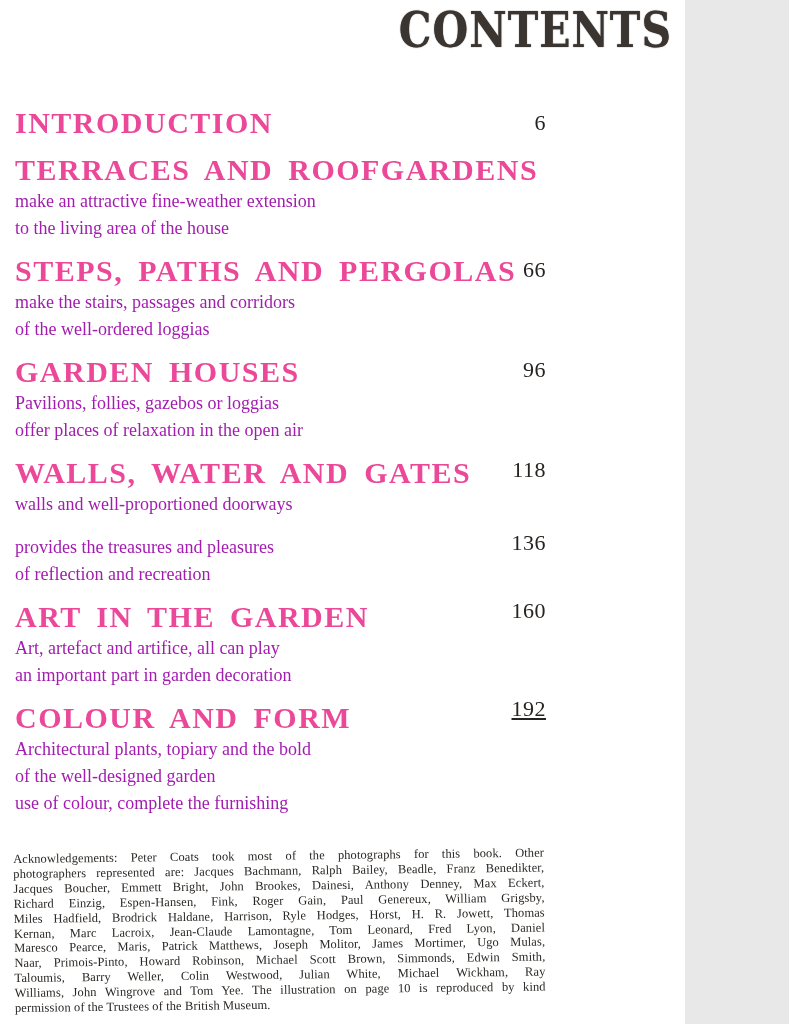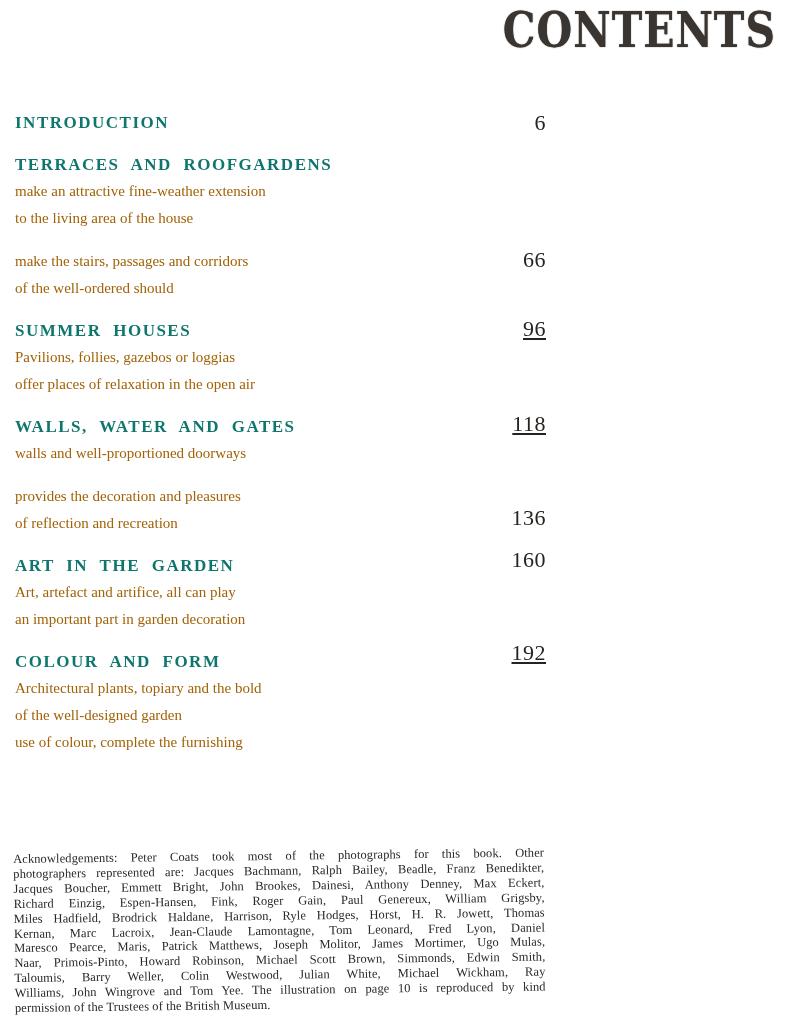--- a/index.html
+++ b/index.html
@@ -1,21 +1,21 @@
 <!DOCTYPE html>
 <html><head>
 <meta charset="utf-8">
 <style>
   * { margin: 0; padding: 0; box-sizing: border-box; }
   html, body { background: #e8e8e8; }
   body { font-family: "Liberation Serif", serif; }
 
   .page {
     position: relative;
-    width: 789px;
+    width: 685px;
     height: 1024px;
     background: #ffffff;
     overflow: hidden;
     color: #262320;
   }
 
   
   .contents-title {
     position: absolute;
     top: 7px;
@@ -42,46 +42,46 @@
 
   .entry { margin-bottom: 16px; }
 
   .entry-heading {
     position: relative;
     line-height: 26px;
   }
 
   .entry-title {
     font-weight: bold;
-    font-size: 17px;
+    font-size: 30px;
     letter-spacing: 1.5px;
     word-spacing: 6px;
-    color: #0f766e;
+    color: #ec4899;
   }
 
   .pagenum {
     position: absolute;
     left: 0;
     top: 0;
     width: 531px;
     text-align: right;
     font-size: 22px;
     color: #262320;
     letter-spacing: 0.5px;
   }
 
   
   .entry:nth-of-type(3) .pagenum { top: -1px; text-align: right; }
-  .entry:nth-of-type(4) .pagenum { top: -2px; text-decoration: underline; }
-  .entry:nth-of-type(5) .pagenum { top: -3px; text-decoration: underline; }
-  .entry:nth-of-type(6) .pagenum { top: -4px; margin-top: 26px; }
+  .entry:nth-of-type(4) .pagenum { top: -2px; }
+  .entry:nth-of-type(5) .pagenum { top: -3px; }
+  .entry:nth-of-type(6) .pagenum { top: -4px; }
   .entry:nth-of-type(7) .pagenum { top: -6px; }
   .entry:nth-of-type(8) .pagenum { top: -9px; text-decoration: underline; }
 
-  .entry-desc { font-size: 15px; line-height: 27px; color: #a16207; }
+  .entry-desc { font-size: 18px; line-height: 27px; color: #a21caf; }
   .desc-line { white-space: nowrap; }
 
   
   .ack {
     position: absolute;
     top: 852px;
     left: 15px;
     width: 531px;
     font-size: 12.5px;
     line-height: 14.9px;
@@ -115,31 +115,32 @@
       </div>
       <div class="entry-desc">
         <div class="desc-line">make an attractive fine-weather extension</div>
         <div class="desc-line">to the living area of the house</div>
       </div>
     </div>
 
     <div class="entry">
       <div class="entry-heading">
         <span class="pagenum">66</span>
+        <span class="entry-title">STEPS, PATHS AND PERGOLAS</span>
       </div>
       <div class="entry-desc">
         <div class="desc-line">make the stairs, passages and corridors</div>
-        <div class="desc-line">of the well-ordered should</div>
+        <div class="desc-line">of the well-ordered loggias</div>
       </div>
     </div>
 
     <div class="entry">
       <div class="entry-heading">
         <span class="pagenum">96</span>
-        <span class="entry-title">SUMMER HOUSES</span>
+        <span class="entry-title">GARDEN HOUSES</span>
       </div>
       <div class="entry-desc">
         <div class="desc-line">Pavilions, follies, gazebos or loggias</div>
         <div class="desc-line">offer places of relaxation in the open air</div>
       </div>
     </div>
 
     <div class="entry">
       <div class="entry-heading">
         <span class="pagenum">118</span>
@@ -148,21 +149,21 @@
       <div class="entry-desc">
         <div class="desc-line">walls and well-proportioned doorways</div>
       </div>
     </div>
 
     <div class="entry">
       <div class="entry-heading">
         <span class="pagenum">136</span>
       </div>
       <div class="entry-desc">
-        <div class="desc-line">provides the decoration and pleasures</div>
+        <div class="desc-line">provides the treasures and pleasures</div>
         <div class="desc-line">of reflection and recreation</div>
       </div>
     </div>
 
     <div class="entry">
       <div class="entry-heading">
         <span class="pagenum">160</span>
         <span class="entry-title">ART IN THE GARDEN</span>
       </div>
       <div class="entry-desc">

